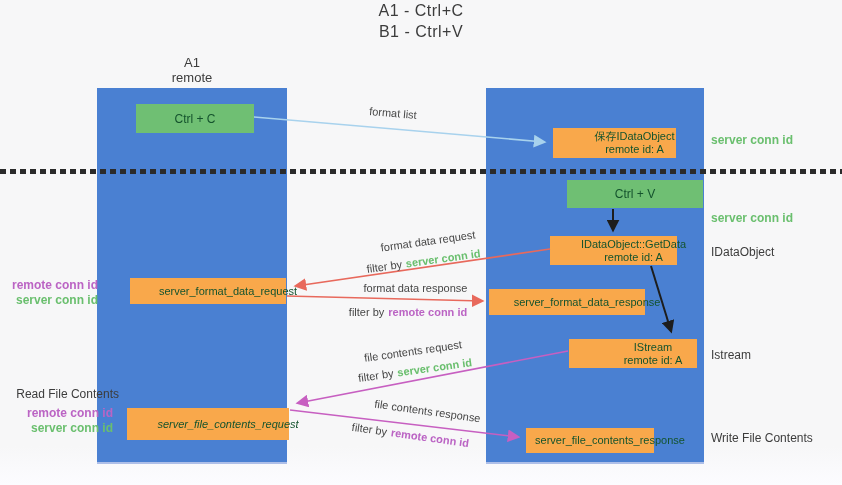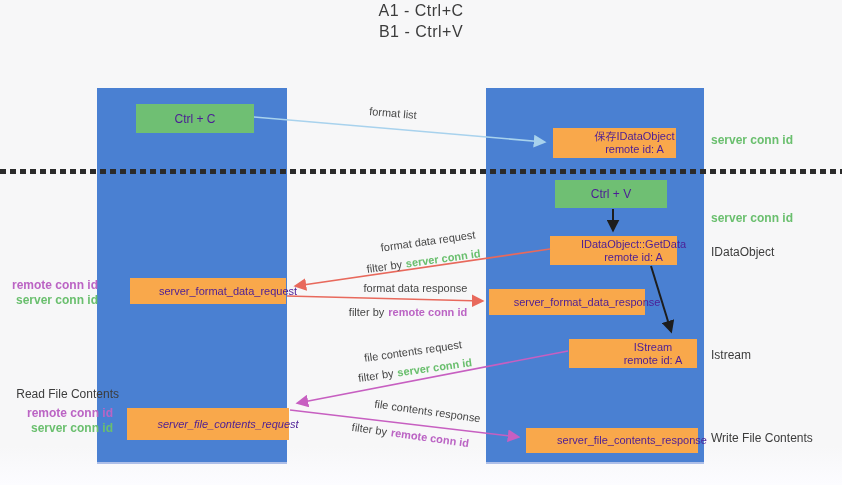--- a/index.html
+++ b/index.html
@@ -23,33 +23,33 @@
   }
   .header-a1{left:97px;top:55px;width:190px;}
   .header-b1{left:486px;top:55px;width:218px;}
   .dotted-line{
     position:absolute;left:0;top:169px;width:842px;height:5px;z-index:4;
     background:repeating-linear-gradient(90deg,#2b2b2b 0 6px,transparent 6px 10px);
   }
   .node{
     position:absolute;box-sizing:border-box;z-index:5;
     display:flex;flex-direction:column;align-items:center;justify-content:center;
-    color:#4c1d95;text-align:center;
+    color:#14532d;text-align:center;
   }
   .node-green{background:#6fbf73;font-size:12px;}
   .node-orange{background:#f9a84b;font-size:11px;line-height:13px;padding-left:40px;}
   .n-ctrl-c{left:136px;top:104px;width:118px;height:29px;}
-  .n-ctrl-v{left:555px;top:180px;width:112px;height:28px;}
+  .n-ctrl-v{left:567px;top:180px;width:136px;height:28px;}
   .n-save{left:553px;top:128px;width:123px;height:30px;}
   .n-getdata{left:550px;top:236px;width:127px;height:29px;}
   .n-istream{left:569px;top:339px;width:128px;height:29px;}
   .n-fmt-req{left:130px;top:278px;width:156px;height:26px;}
   .n-fmt-resp{left:489px;top:289px;width:156px;height:26px;}
   .n-file-req{left:127px;top:408px;width:162px;height:32px;font-style:italic;}
-  .n-file-resp{left:526px;top:428px;width:172px;height:25px;}
+  .n-file-resp{left:526px;top:428px;width:128px;height:25px;}
   .arrows{position:absolute;left:0;top:0;z-index:6;pointer-events:none;}
   .edge-label{
     position:absolute;z-index:7;font-size:11px;color:#474747;
     text-align:center;white-space:nowrap;
   }
   .rot-up{transform:rotate(-8deg);}
   .rot-dn{transform:rotate(8deg);}
   .rot-sl{transform:rotate(5deg);}
   .filter-key-green{color:#6abf6e;font-weight:bold;margin-left:4px;}
   .filter-key-purple{color:#bb64c4;font-weight:bold;margin-left:4px;}
@@ -62,20 +62,24 @@
 </head>
 <body>
 
 <div class="stage">
 
   <div class="title">
     <div>A1 - Ctrl+C</div>
     <div>B1 - Ctrl+V</div>
   </div>
 
+  <div class="lifeline-header header-a1">
+    <div>A1</div>
+    <div>remote</div>
+  </div>
 
   <div class="lifeline lifeline-a1"></div>
   <div class="lifeline lifeline-b1"></div>
 
   <div class="dotted-line"></div>
 
   <div class="node node-green n-ctrl-c">
     <div>Ctrl + C</div>
   </div>
   <div class="node node-orange n-save">

